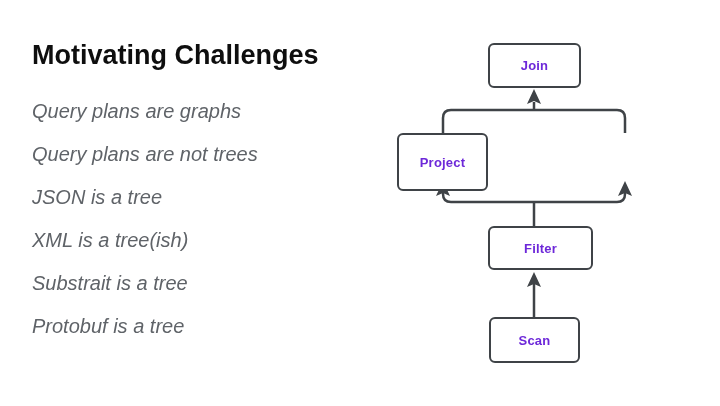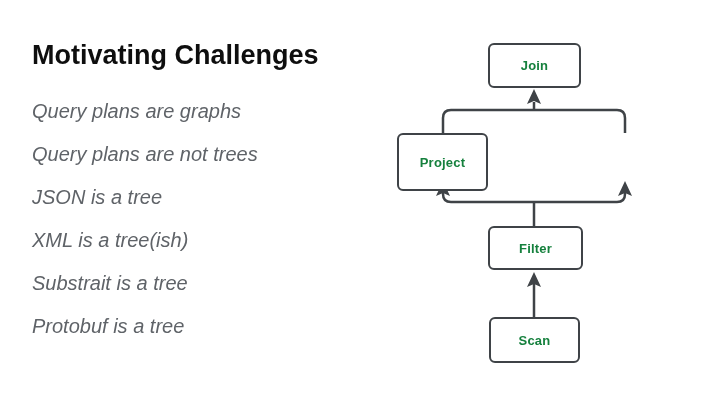--- a/index.html
+++ b/index.html
@@ -56,27 +56,27 @@
     position: absolute;
     box-sizing: border-box;
     background: #ffffff;
     border: 2.5px solid #3f4347;
     border-radius: 6px;
     display: flex;
     align-items: center;
     justify-content: center;
     font-size: 13px;
     font-weight: bold;
-    color: #15803d;
+    color: #6d28d9;
     letter-spacing: 0.2px;
   }
   .node-join      { left: 488px; top: 43px;  width: 93px; height: 45px; }
   .node-project   { left: 397px; top: 133px; width: 91px; height: 58px; }
   .node-aggregate { left: 578px; top: 133px; width: 93px; height: 46px; }
-  .node-filter    { left: 488px; top: 226px; width: 95px; height: 44px; align-items: center; }
+  .node-filter    { left: 488px; top: 226px; width: 105px; height: 44px; align-items: center; }
   .node-scan      { left: 489px; top: 317px; width: 91px; height: 46px; }
 </style>
 </head>
 <body>
 
 <div class="slide">
 
   <div class="slide-title">Motivating Challenges</div>
 
   <div class="bullet-list">

